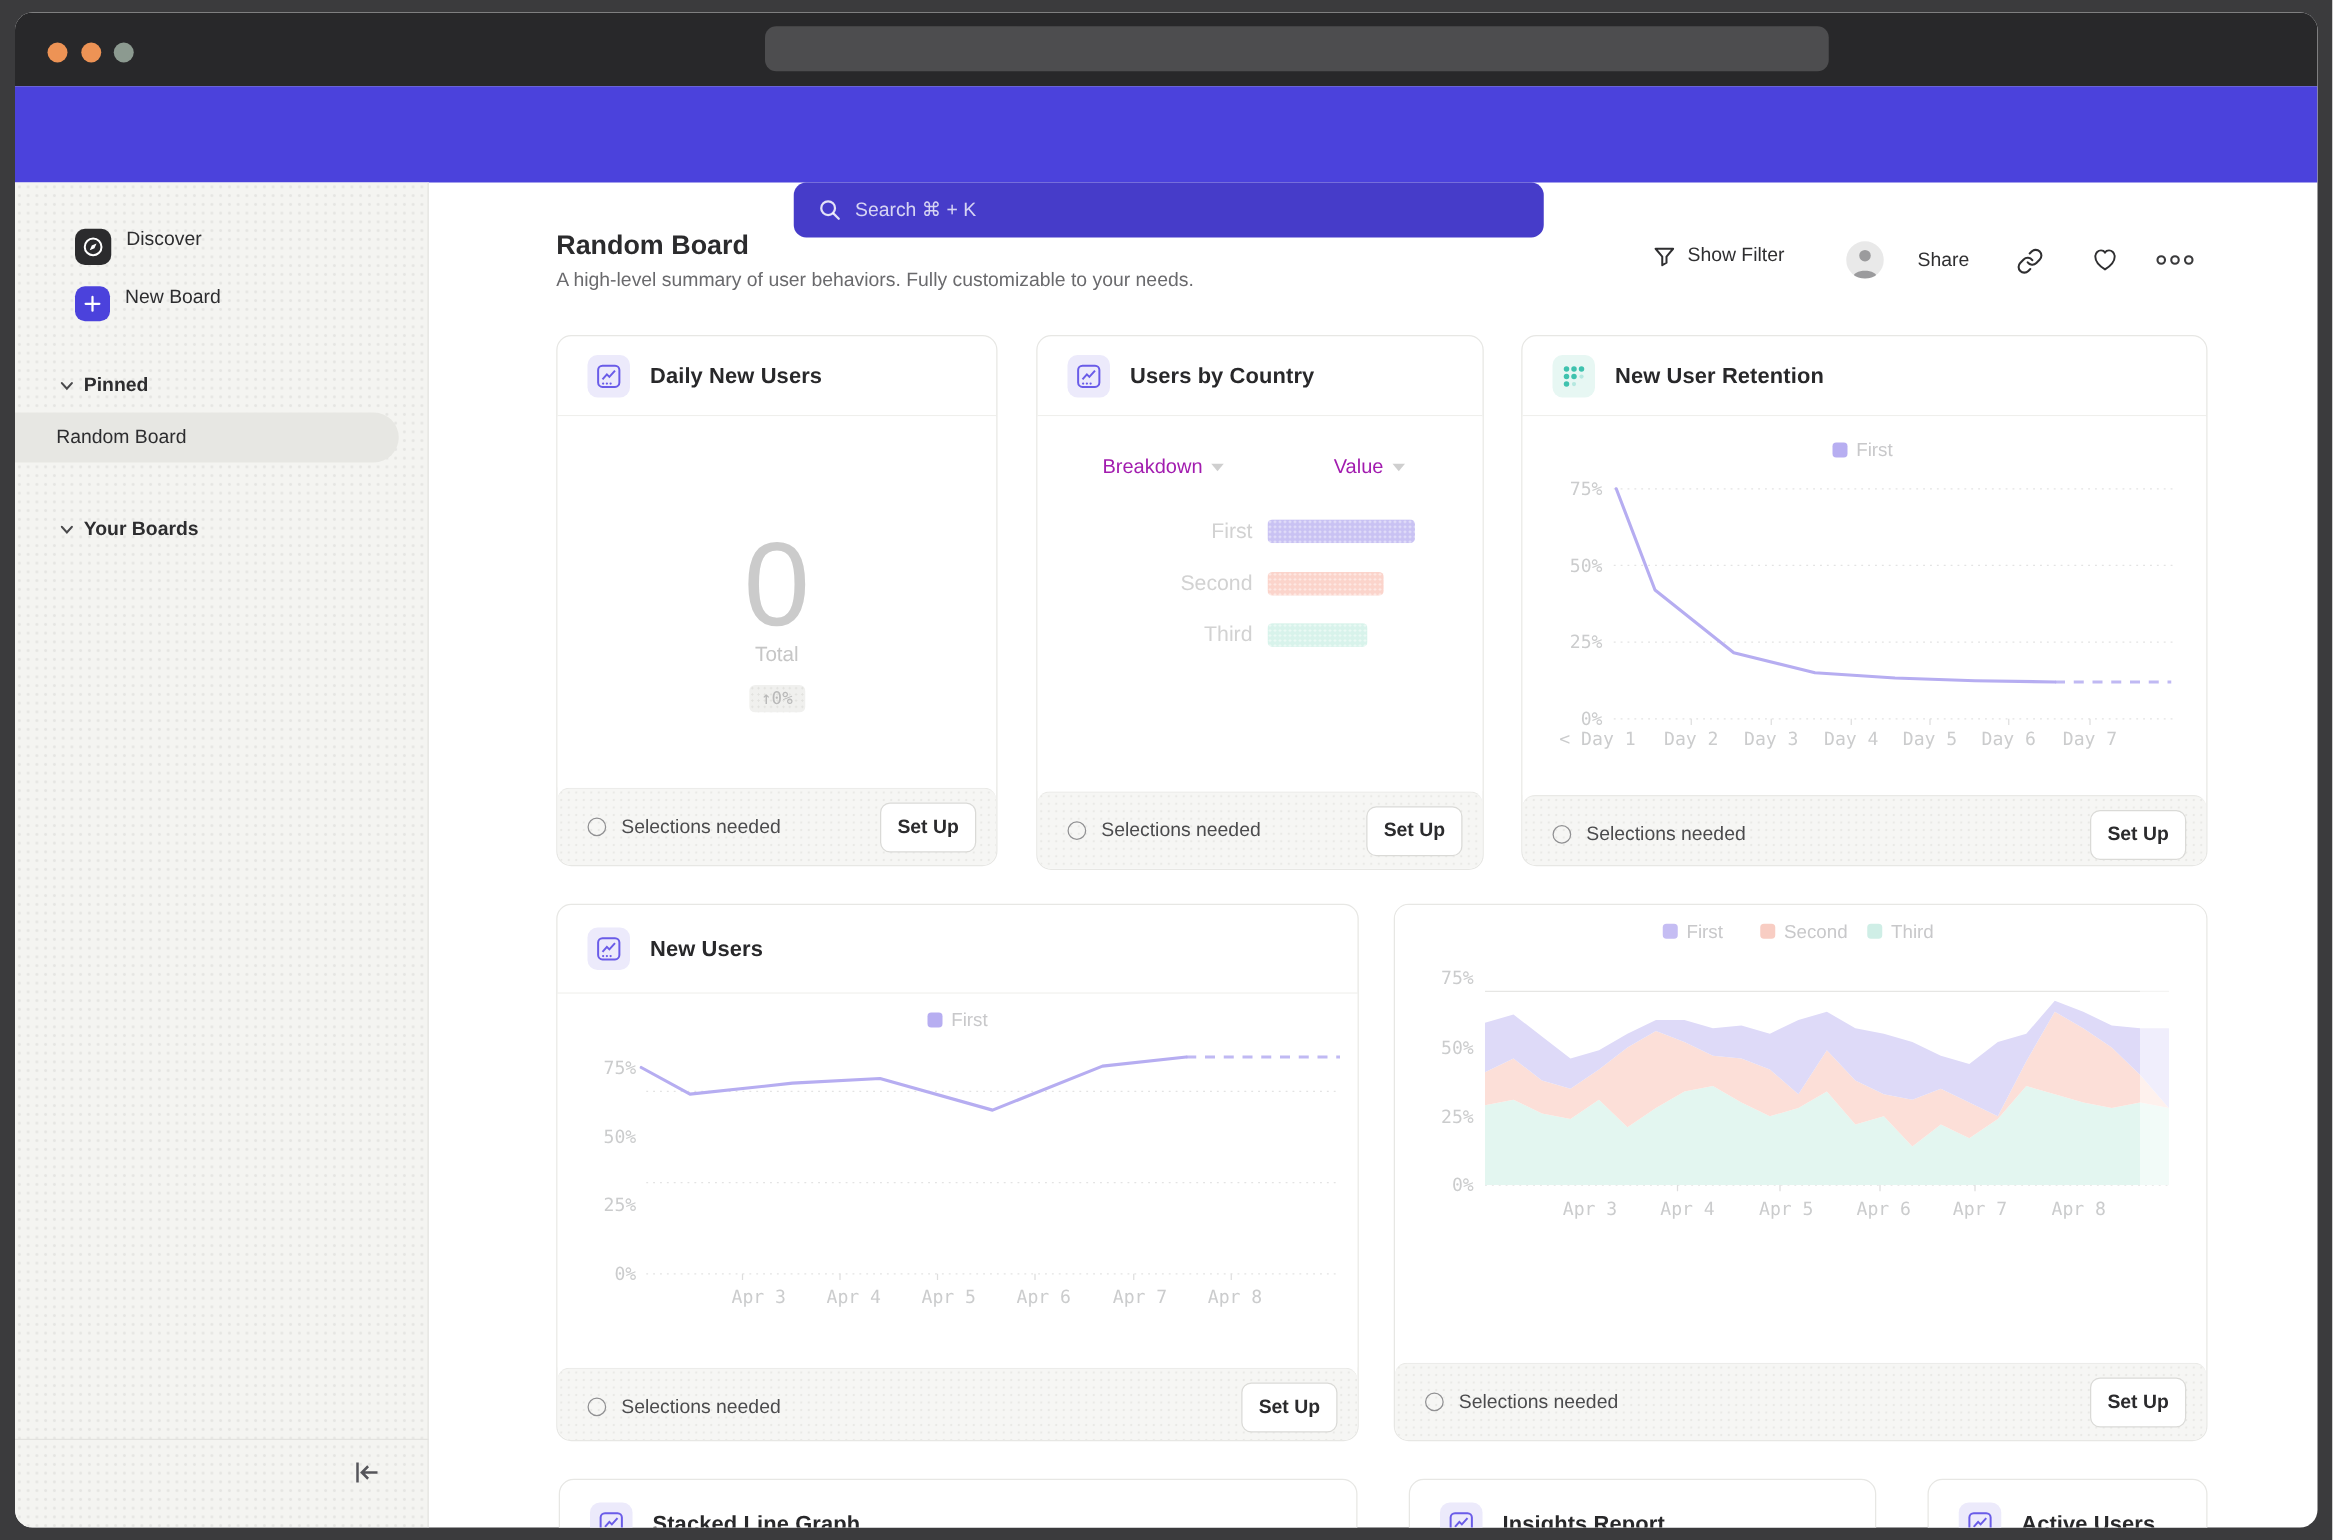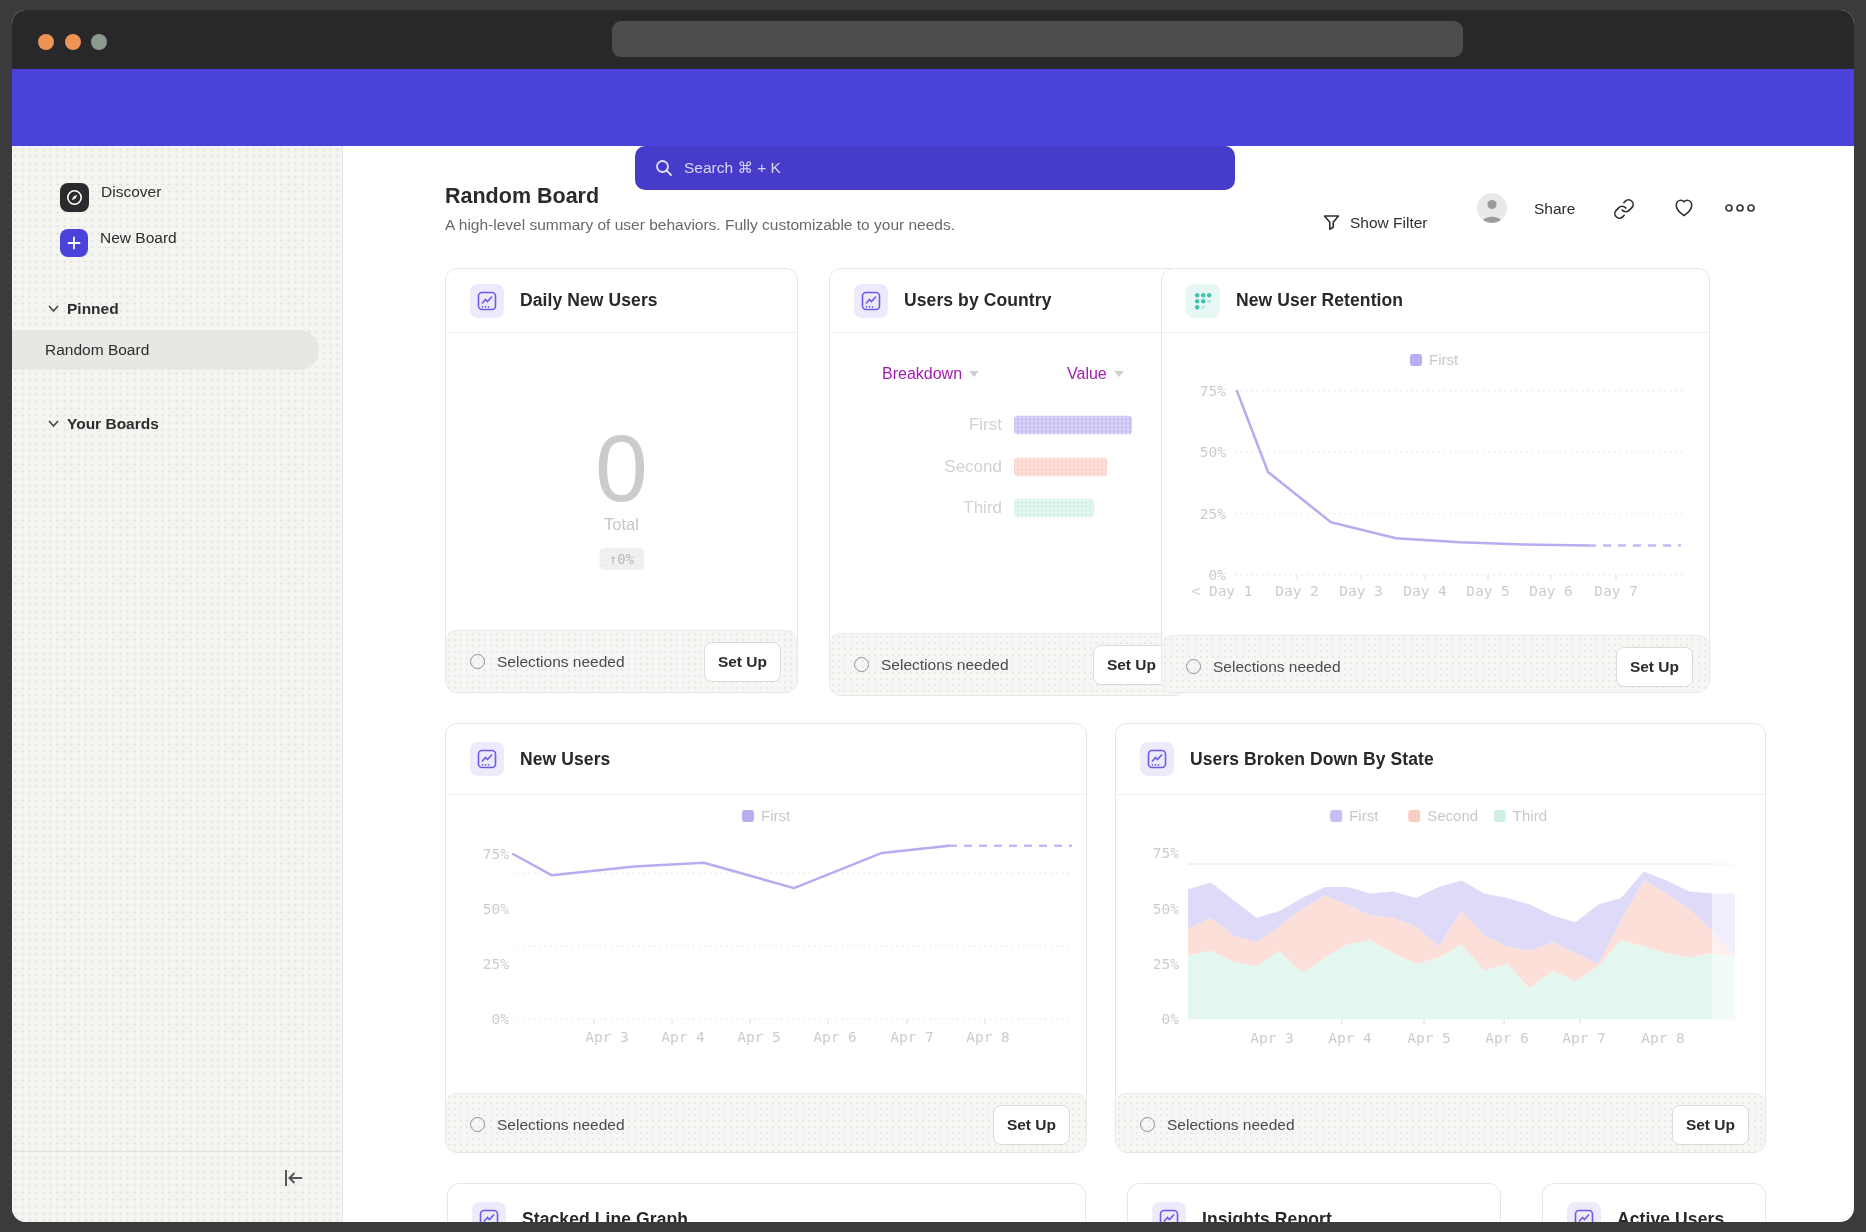--- a/index.html
+++ b/index.html
@@ -174,21 +174,21 @@
     </div>
     <div class="sb-footer-line"></div>
     <svg class="abs" style="left:270px; top:1157px;" width="24" height="22">
       <path d="M4 3 V19" stroke="#55555a" stroke-width="2"></path>
       <path d="M20 11 H8 M12.5 6 L7.5 11 L12.5 16" stroke="#55555a" stroke-width="2" fill="none"></path>
     </svg>
 
     <div class="board-title">Random Board</div>
     <div class="board-sub">A high-level summary of user behaviors. Fully customizable to your needs.</div>
 
-    <div class="abs" style="left:1310px; top:186px; display:flex; align-items:center; gap:9px;margin-top:17px;">
+    <div class="abs" style="left:1310px; top:186px; display:flex; gap:9px;">
       <svg width="19" height="19" viewBox="0 0 19 19">
           <path d="M2.5 3 H16.5 L11.2 9.3 V14.2 L7.8 16.2 V9.3 Z" stroke="#2f2f31" stroke-width="1.6" fill="none" stroke-linejoin="round"></path>
         </svg>
       <span class="act-label">Show Filter</span>
     </div>
     <div class="abs" style="left:1465px; top:183px; width:30px; height:30px; border-radius:50%; background:#e9e9e9; overflow:hidden;">
       <svg width="30" height="30" viewBox="0 0 30 30">
           <circle cx="15" cy="11.5" r="4.6" fill="#9b9b9d"></circle>
           <path d="M5 30 C5 21.5 25 21.5 25 30 Z" fill="#9b9b9d"></path>
         </svg>
@@ -260,21 +260,21 @@
             <div class="bar" style="left: 184px; top: 175px; width: 80px; background-color: rgb(216, 243, 235);"></div>
           </div>
       </div>
       <div class="card-foot">
         <span class="radio"></span>
         <span class="foot-status">Selections needed</span>
         <button class="setup-btn">Set Up</button>
       </div>
     </div>
 
-    <div class="card h65" style="left:1149px; top:258px; width:549px; height:425px;">
+    <div class="card h65" style="left:1205px; top:258px; width:549px; height:425px;">
       <div class="card-head">
         <span class="chart-ic mint">
           <svg width="20" height="20" viewBox="0 0 20 20">
             <g fill="#3fc2ae">
                 <rect x="2" y="2" width="4.4" height="4.4" rx="2.2"></rect>
                 <rect x="8" y="2" width="4.4" height="4.4" rx="2.2"></rect>
                 <rect x="14" y="2" width="4.4" height="4.4" rx="2.2"></rect>
                 <rect x="2" y="8" width="4.4" height="4.4" rx="2.2"></rect>
                 <rect x="8" y="8" width="4.4" height="4.4" rx="2.2"></rect>
                 <rect x="2" y="14" width="4.4" height="4.4" rx="2.2"></rect>
@@ -362,30 +362,20 @@
           </svg>
       </div>
       <div class="card-foot">
         <span class="radio"></span>
         <span class="foot-status">Selections needed</span>
         <button class="setup-btn">Set Up</button>
       </div>
     </div>
 
     <div class="card h72" style="left:1103px; top:713px; width:651px; height:430px;">
-      <div class="card-head">
-        <span class="chart-ic">
-          <svg width="20" height="20" viewBox="0 0 20 20" fill="none" stroke="#6a5ce8" stroke-width="1.6">
-              <rect x="1.5" y="1.5" width="17" height="17" rx="3.5"></rect>
-              <path d="M5 12.5 L8.5 8.5 L10.5 10.5 L15 5.5"></path>
-              <path d="M5.5 15.8 h0.01 M8.5 15.8 h0.01 M11.5 15.8 h0.01" stroke-linecap="round" stroke-width="1.8"></path>
-            </svg>
-        </span>
-        <span class="card-title">Users Broken Down By State</span>
-      </div>
       <div class="card-body">
         <svg id="chart-state" width="649" height="294">
             <text x="63" y="63" text-anchor="end" class="axis">75%</text>
             <text x="63" y="119" text-anchor="end" class="axis">50%</text>
             <text x="63" y="174" text-anchor="end" class="axis">25%</text>
             <text x="63" y="229" text-anchor="end" class="axis">0%</text>
             <line x1="72" y1="69" x2="619" y2="69" class="gridsolid"></line>
             <line x1="72" y1="224" x2="619" y2="224" class="griddot"></line>
             <text x="156" y="248" text-anchor="middle" class="axis">Apr 3</text>
             <text x="234" y="248" text-anchor="middle" class="axis">Apr 4</text>

